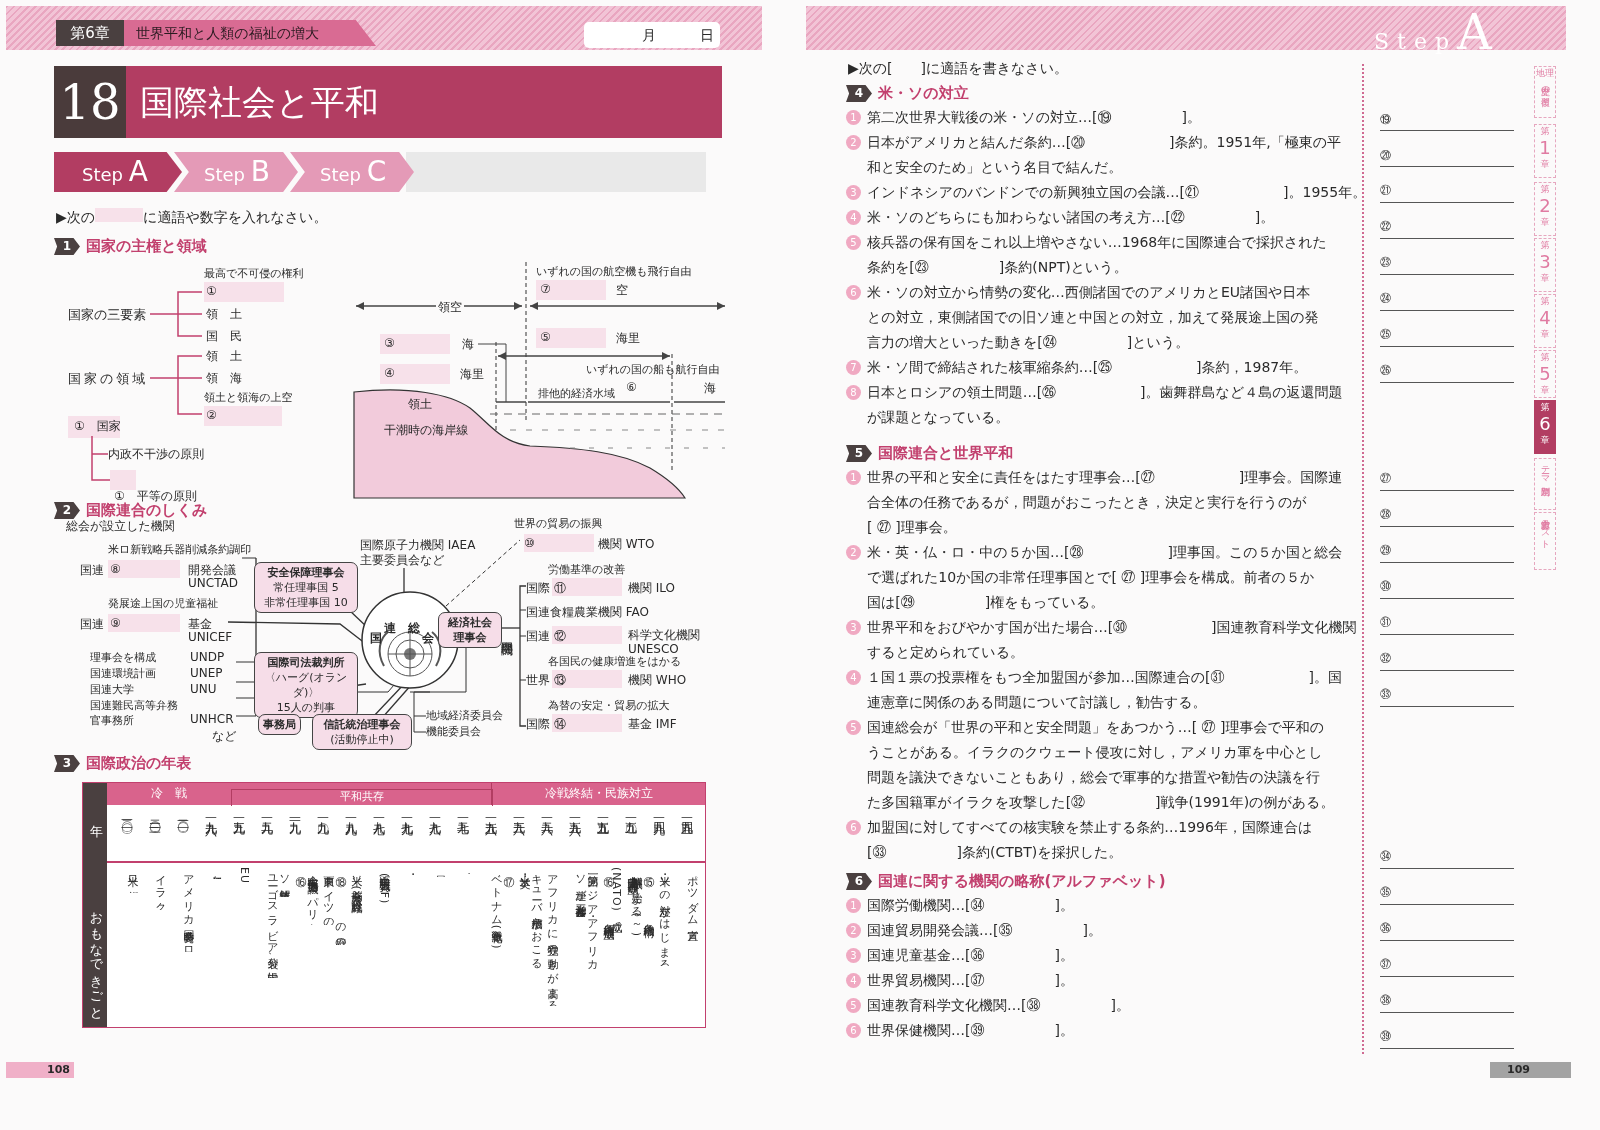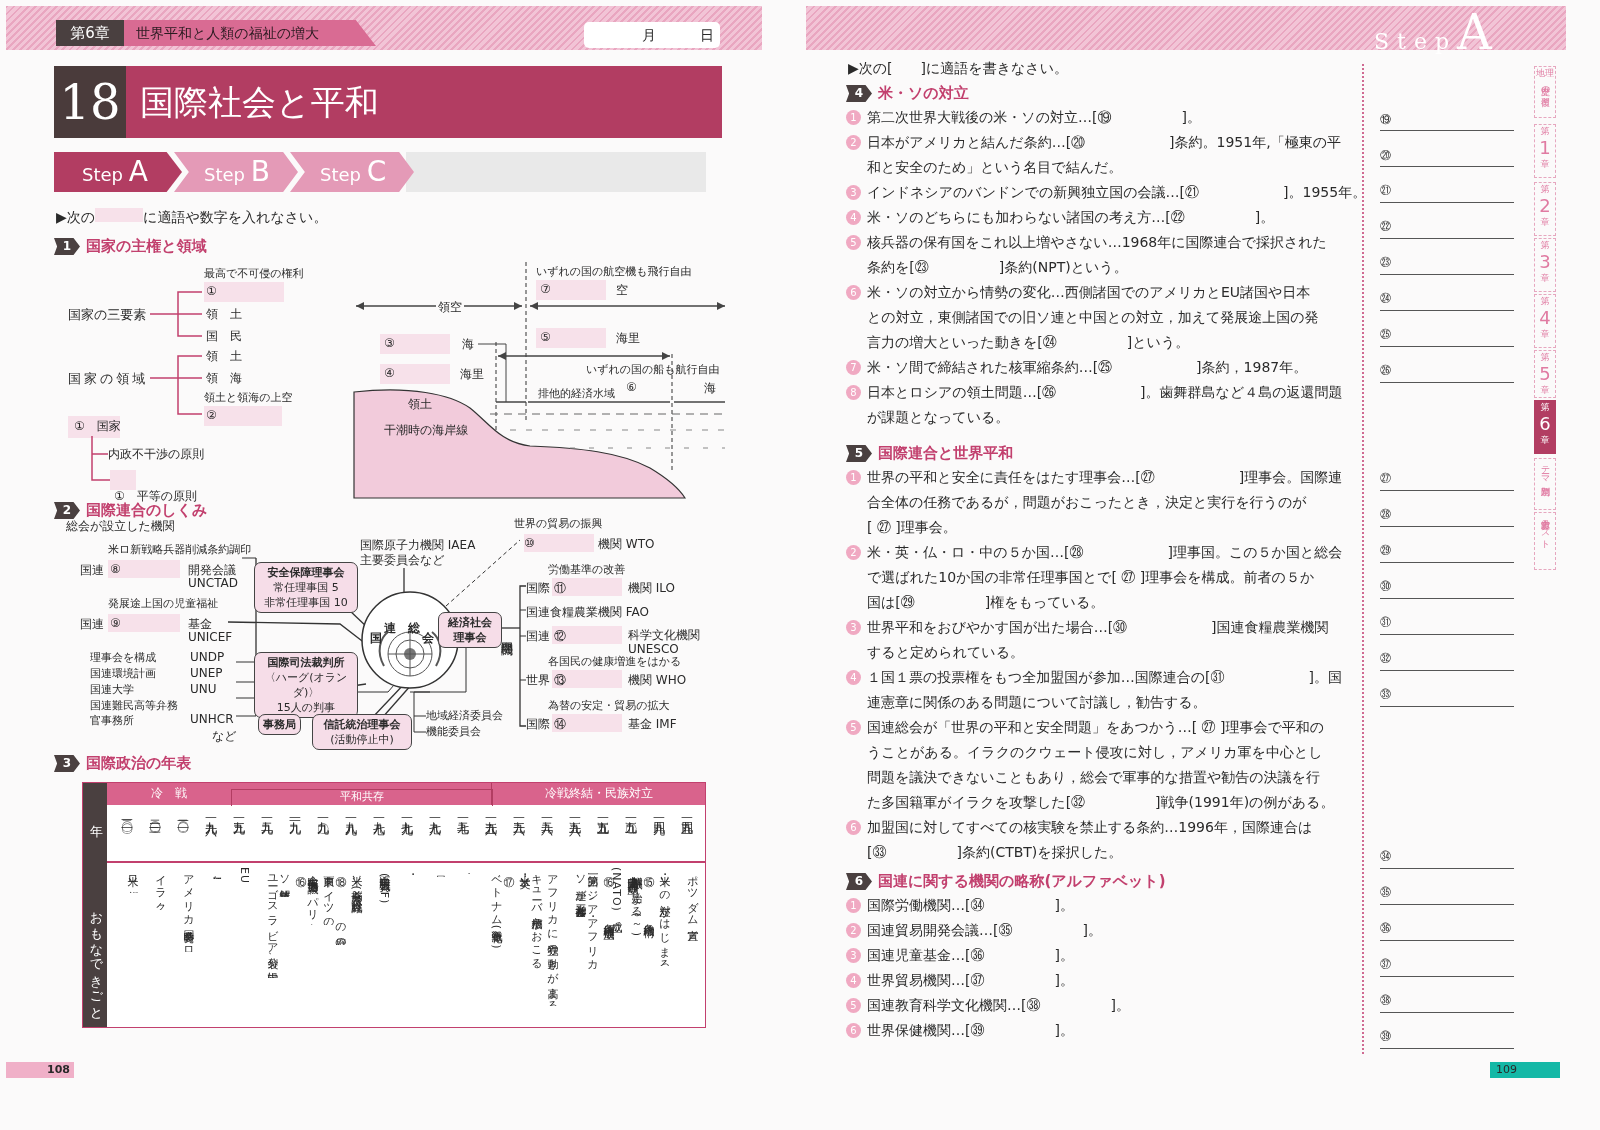--- a/index.html
+++ b/index.html
@@ -499,21 +499,21 @@
         <span class="bullet">2</span>
         <div>
           <div style="white-space: nowrap;">米・英・仏・ロ・中の５か国…[㉘　　　　　　]理事国。この５か国と総会</div>
           <div style="white-space: nowrap;">で選ばれた10か国の非常任理事国とで[ ㉗ ]理事会を構成。前者の５か</div>
           <div style="white-space: nowrap;">国は[㉙　　　　　]権をもっている。</div>
         </div>
       </div>
       <div class="row-item">
         <span class="bullet">3</span>
         <div>
-          <div style="white-space: nowrap;">世界平和をおびやかす国が出た場合…[㉚　　　　　　]国連食糧農業機関</div>
+          <div style="white-space: nowrap;">世界平和をおびやかす国が出た場合…[㉚　　　　　　]国連教育科学文化機関</div>
           <div style="white-space: nowrap;">すると定められている。</div>
         </div>
       </div>
       <div class="row-item">
         <span class="bullet">4</span>
         <div>
           <div style="white-space: nowrap;">１国１票の投票権をもつ全加盟国が参加…国際連合の[㉛　　　　　　]。国</div>
           <div style="white-space: nowrap;">連憲章に関係のある問題について討議し，勧告する。</div>
         </div>
       </div>
@@ -642,13 +642,13 @@
       <div style="writing-mode: vertical-rl; font-size: 9px; margin: 0px auto;">テーマ別問題</div>
       <div></div>
     </div>
     <div class="tab" style="top: 512px; height: 56px;">
       <div></div>
       <div style="writing-mode: vertical-rl; font-size: 9px; margin: 0px auto;">総合実力テスト</div>
       <div></div>
     </div>
   </div>
 
-<div class="abs" style="left:1490px;top:1062px;width:64px;height:16px;background:#14b8a6;font-size:11px;font-weight:normal;line-height:16px;padding-left:6px;">109</div>
+<div class="abs" style="left:1490px;top:1062px;width:64px;height:16px;background:#a3a3a3;font-size:11px;font-weight:bold;line-height:16px;padding-left:17px;">109</div>
 
 </body></html>

